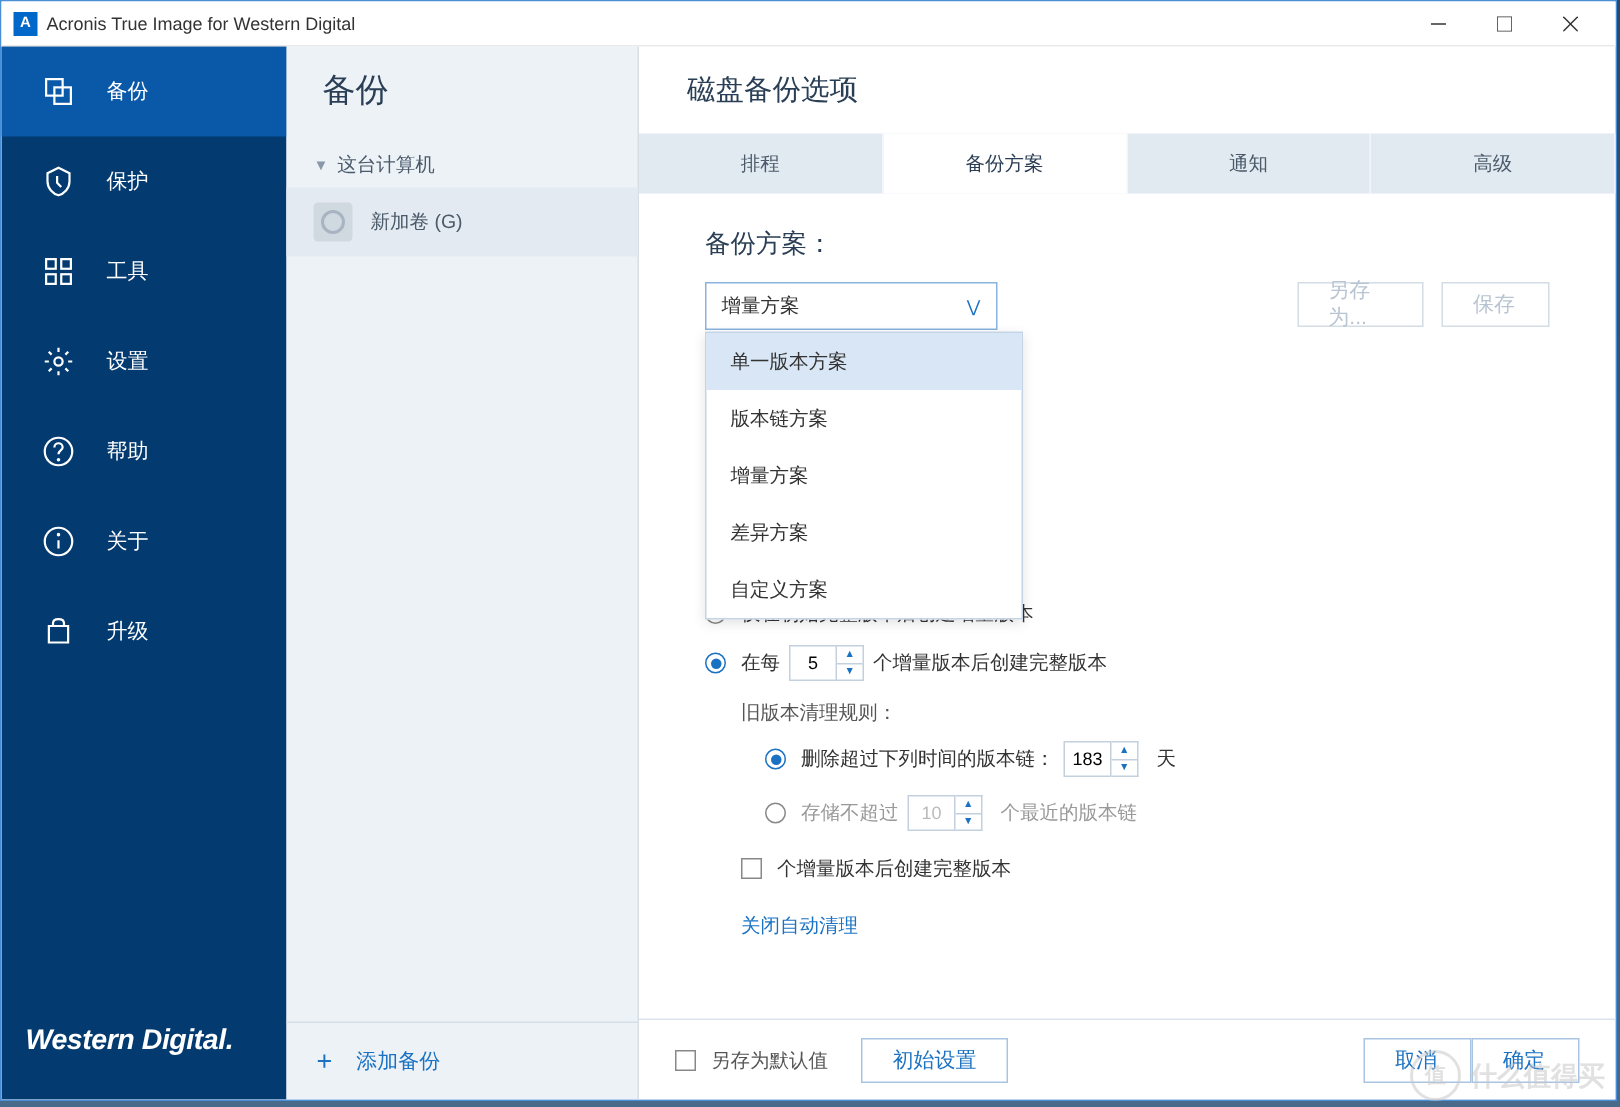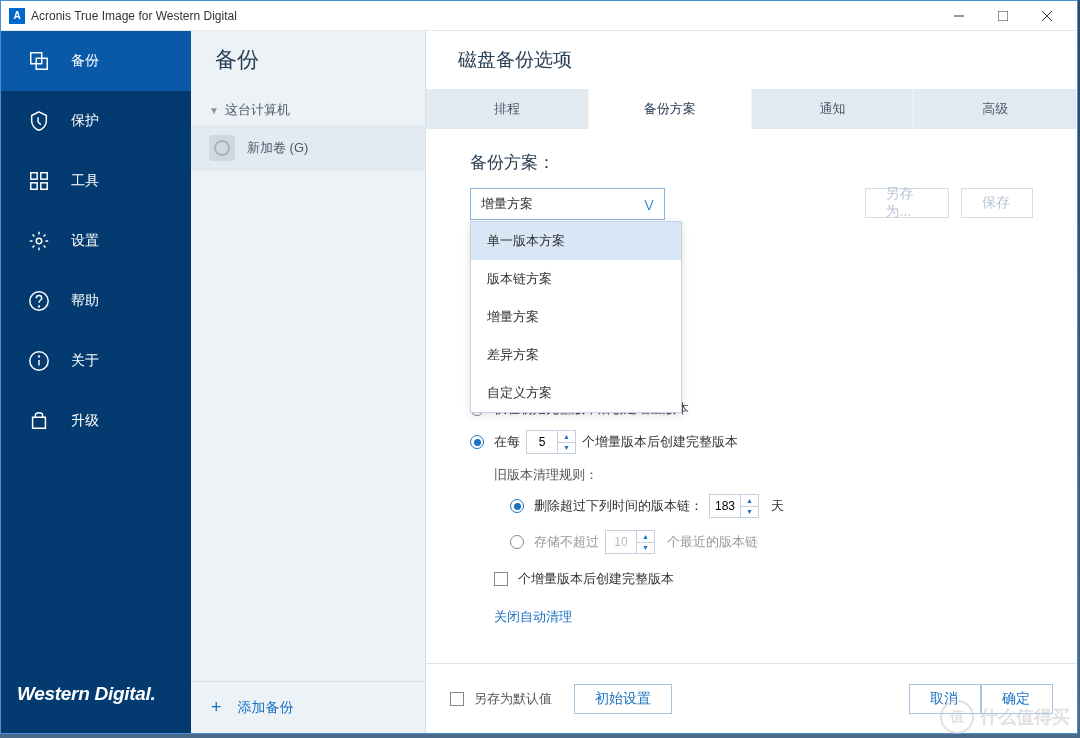--- a/index.html
+++ b/index.html
@@ -55,21 +55,21 @@
 .radio.checked::after{content:"";width:7px;height:7px;background:#1b72c2;border-radius:50%}
 .spinner{display:inline-flex;align-items:center;margin:0 6px}
 .spinner input{width:32px;height:24px;border:1px solid #c4d0de;text-align:center;font-size:12px}
 .spinner .spin-btns{width:18px;height:24px;border:1px solid #c4d0de;border-left:none;display:flex;flex-direction:column}
 .spinner .spin-btns div{flex:1;display:flex;align-items:center;justify-content:center;font-size:7px;color:#1b72c2;cursor:pointer}
 .spinner .spin-btns div:first-child{border-bottom:1px solid #c4d0de}
 .sub-group{margin-left:24px;margin-top:0}
 .sub-label{font-size:13px;color:#555;margin-bottom:10px}
 .checkbox{width:14px;height:14px;border:1px solid #888;margin-right:10px;cursor:pointer;display:inline-block}
 .link{color:#1b72c2;font-size:13px;cursor:pointer;margin-top:8px;display:inline-block}
-.footer{height:70px;border-top:1px solid #dce4ec;display:flex;align-items:center;padding:4px 24px}
+.footer{height:54px;border-top:1px solid #dce4ec;display:flex;align-items:center;padding:4px 24px}
 .footer .left{display:flex;align-items:center;gap:22px}
 .footer .chk-row{display:flex;align-items:center;font-size:13px;color:#555}
 .footer .spacer{flex:1}
 .watermark{position:absolute;right:10px;bottom:4px;font-size:18px;color:rgba(200,200,200,.55);font-weight:bold;display:flex;align-items:center;gap:6px}
 .watermark .circ{width:34px;height:34px;border:2px solid rgba(200,200,200,.55);border-radius:50%;display:flex;align-items:center;justify-content:center;font-size:14px}
 </style>
 </head>
 <body>
 
 <div class="window">

